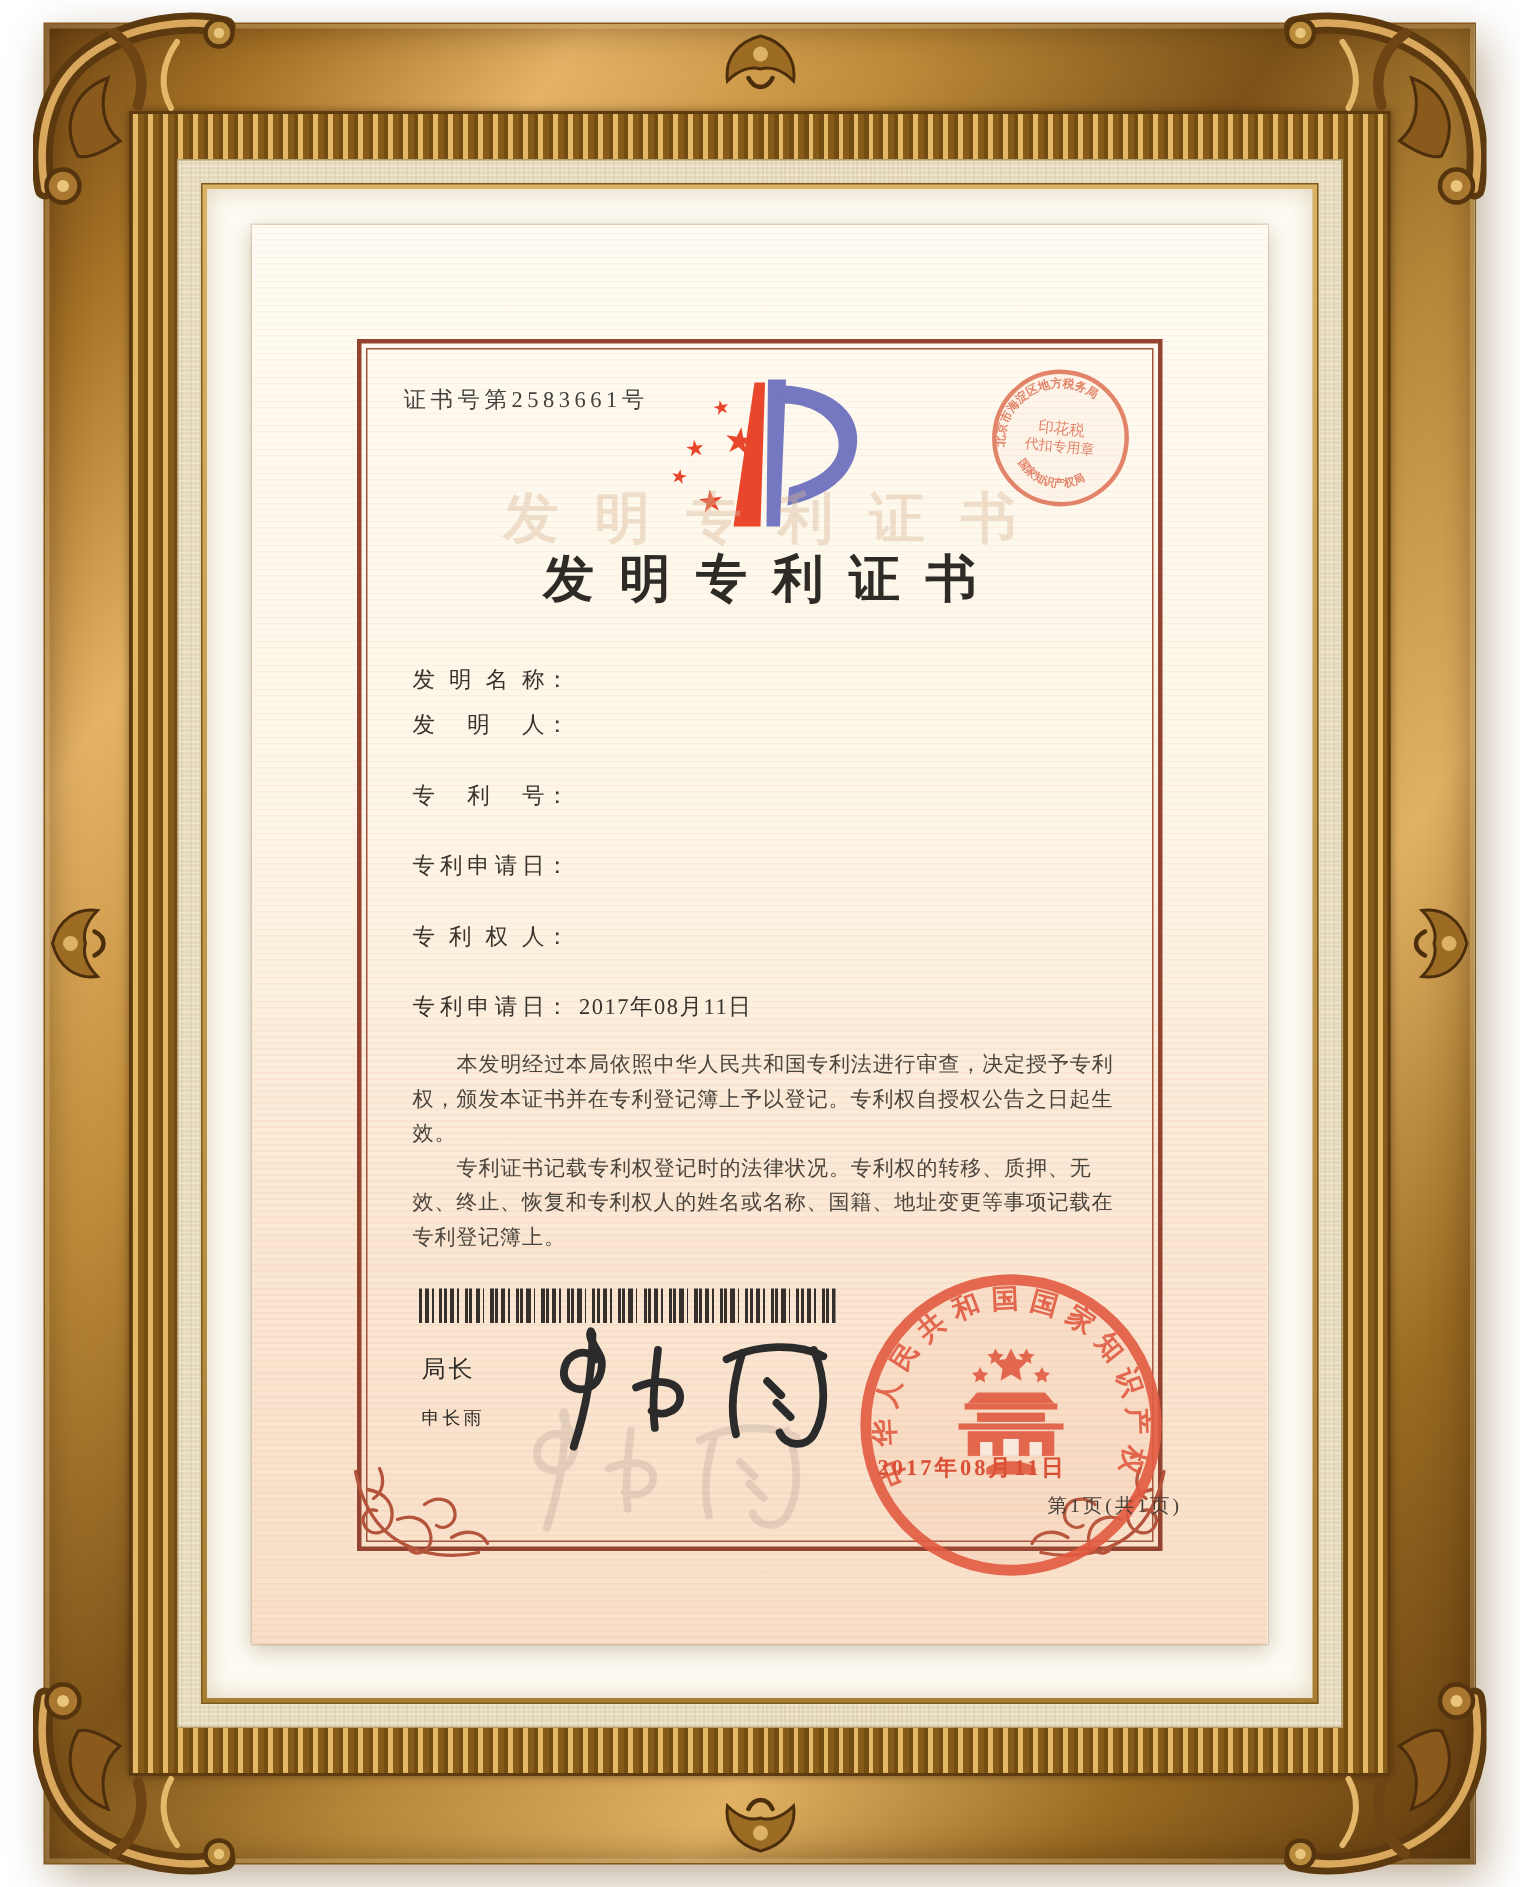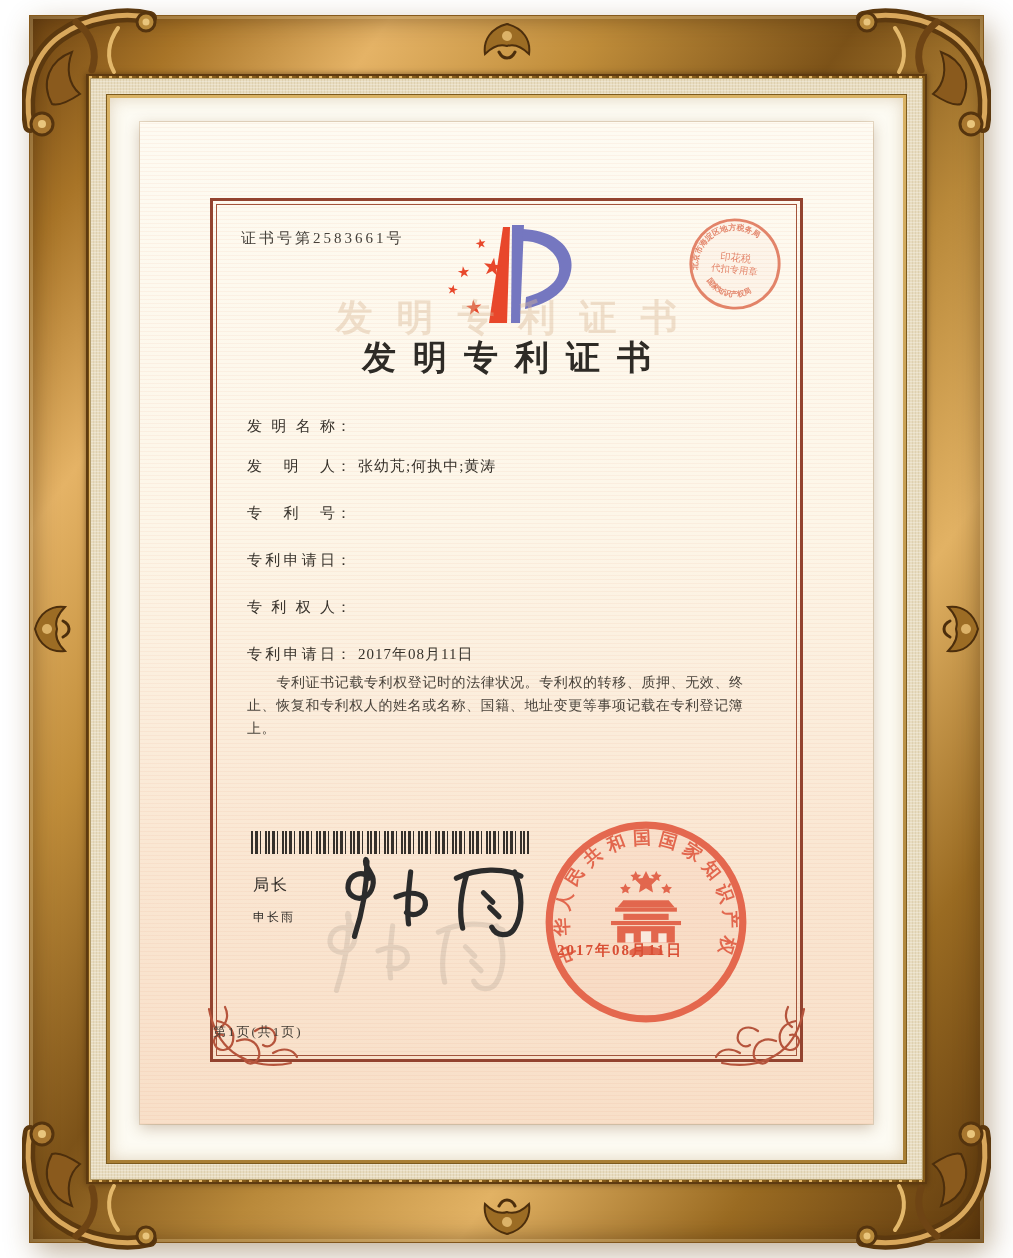--- a/index.html
+++ b/index.html
@@ -14,21 +14,21 @@
       linear-gradient(125deg,#6f4513 0%, #a87427 9%, #e5b366 20%, #c08d3a 32%,
         #7c5218 46%, #b9893a 58%, #e2b264 71%, #9a6b22 85%, #5f3a0e 100%);
     box-shadow: 6px 10px 28px rgba(110,75,25,.45), 0 0 0 1px #8a5c1d,
       inset 0 0 0 3px rgba(255,228,160,.28), inset 0 0 26px rgba(55,30,5,.55);
     padding:58px 56px; }
   .carved { width:100%; height:100%;
     background:#a8761f;
     background-image:repeating-linear-gradient(90deg, rgba(60,35,5,.50) 0 3px,
       rgba(238,195,115,.85) 3px 6px, rgba(122,82,24,.75) 6px 10px);
     box-shadow: inset 0 0 0 2px #5e3a10, 0 0 6px rgba(40,20,0,.5);
-    padding:4px;font-family:Liberation Serif, serif; }
+    padding:32px;font-family:Liberation Serif, serif; }
   .mat { width:100%; height:100%; background:#e8dcc0;
     background-image:
       repeating-linear-gradient(0deg, rgba(255,255,255,.28) 0 1px, transparent 1px 3px),
       repeating-linear-gradient(90deg, rgba(180,160,110,.20) 0 1px, transparent 1px 3px);
     box-shadow: inset 0 0 0 1px #b49e6e; padding:16px; }
   .fillet { width:100%; height:100%;
     background:linear-gradient(180deg,#d9b264,#a87e34);
     box-shadow: inset 0 0 0 1px #7c5a1e; padding:4px; }
   .inner { width:100%; height:100%; background:#fdfbf3;
     box-shadow: inset 0 0 16px rgba(150,110,50,.28); padding:24px 30px 36px 30px; }
@@ -79,21 +79,21 @@
     font-size:37px; letter-spacing:24px; text-indent:24px; color:#d9b896;
     opacity:.40; font-weight:600; }
 
   .title { position:absolute; top:134px; left:0; width:100%; text-align:center;
     font-size:34px; font-weight:600; letter-spacing:17px; text-indent:17px;
     color:#2e2b26; }
 
   .fields { position:absolute; top:214px; left:34px; right:26px; }
   .frow { display:flex; margin-bottom:25px; font-size:15px; line-height:22px;
     color:#37322b; }
-  .frow.wrap { margin-bottom:18px; }
+  .frow.wrap { margin-bottom:8px; }
   .flabel { display:inline-block; width:88px; flex:0 0 88px; text-align:justify;
     text-align-last:justify; }
   .fcolon { margin:0 7px 0 1px; }
   .fvalue { flex:1; letter-spacing:1px; }
 
   .paras { position:absolute; top:470px; left:34px; right:28px; font-size:14px;
     line-height:23px; color:#4a443c; letter-spacing:.6px; }
   .paras p { text-indent:2.1em; }
 
   .barcode { position:absolute; top:630px; left:38px; width:278px; height:23px;
@@ -108,22 +108,22 @@
     letter-spacing:2px; color:#2f2b27; }
   .signature { position:absolute; top:646px; left:118px; width:230px; height:104px; }
   .signature-ghost { position:absolute; top:700px; left:100px; width:230px;
     height:104px; opacity:.10; }
 
   .seal { position:absolute; top:618px; left:330px; width:206px; height:206px;
     opacity:.90; }
   .seal-date { position:absolute; top:740px; left:344px; font-size:15px;
     font-weight:700; letter-spacing:2px; color:#d94f35; }
 
-  .footer-page { position:absolute; bottom:18px; left:0; width:100%;
-    text-align:left; font-size:13px; letter-spacing:2px; color:#453f37; }
+  .footer-page { position:absolute; bottom:18px; left:16px; width:100%;
+    text-align:right; font-size:13px; letter-spacing:2px; color:#453f37; }
 </style>
 </head>
 <body>
 
 <svg width="0" height="0" style="position:absolute">
   <defs>
     <g id="corner-orn">
       <path d="M8,118 C2,84 10,48 38,28 C66,8 104,4 128,10" fill="none" stroke="#5c390f" stroke-width="14" stroke-linecap="round"></path>
       <path d="M8,118 C2,84 10,48 38,28 C66,8 104,4 128,10" fill="none" stroke="#d9a85c" stroke-width="5" stroke-linecap="round"></path>
       <path d="M30,96 C18,74 28,52 50,44 C44,60 46,76 58,86 C46,94 36,98 30,96 Z" fill="#8a5a1d" stroke="#4c2e0c" stroke-width="2"></path>
@@ -239,21 +239,20 @@
                 <h1 class="title">发明专利证书</h1>
 
                 <div class="fields">
                   <div class="frow wrap">
                     <span class="flabel">发明名称</span>
                       <span class="fcolon">：</span>
                   </div>
                   <div class="frow">
                     <span class="flabel">发明人</span>
                       <span class="fcolon">：</span>
-                    <span class="fvalue">张幼芃;何执中;黄涛</span>
                   </div>
                   <div class="frow">
                     <span class="flabel">专利号</span>
                       <span class="fcolon">：</span>
                   </div>
                   <div class="frow">
                     <span class="flabel">专利申请日</span>
                       <span class="fcolon">：</span>
                   </div>
                   <div class="frow">
@@ -261,20 +260,21 @@
                       <span class="fcolon">：</span>
                   </div>
                   <div class="frow">
                     <span class="flabel">专利申请日</span>
                       <span class="fcolon">：</span>
                     <span class="fvalue">2017年08月11日</span>
                   </div>
                 </div>
 
                 <div class="paras">
+                  <p>本发明经过本局依照中华人民共和国专利法进行审查，决定授予专利权，颁发本证书并在专利登记簿上予以登记。专利权自授权公告之日起生效。</p>
                   <p>专利证书记载专利权登记时的法律状况。专利权的转移、质押、无效、终止、恢复和专利权人的姓名或名称、国籍、地址变更等事项记载在专利登记簿上。</p>
                 </div>
 
                 <div class="barcode"></div>
 
                 <div class="signer-title">局长</div>
                 <div class="signer-name">申长雨</div>
 
                 <svg class="signature" viewBox="0 0 220 100">
                     <use href="#sig-g"></use>

